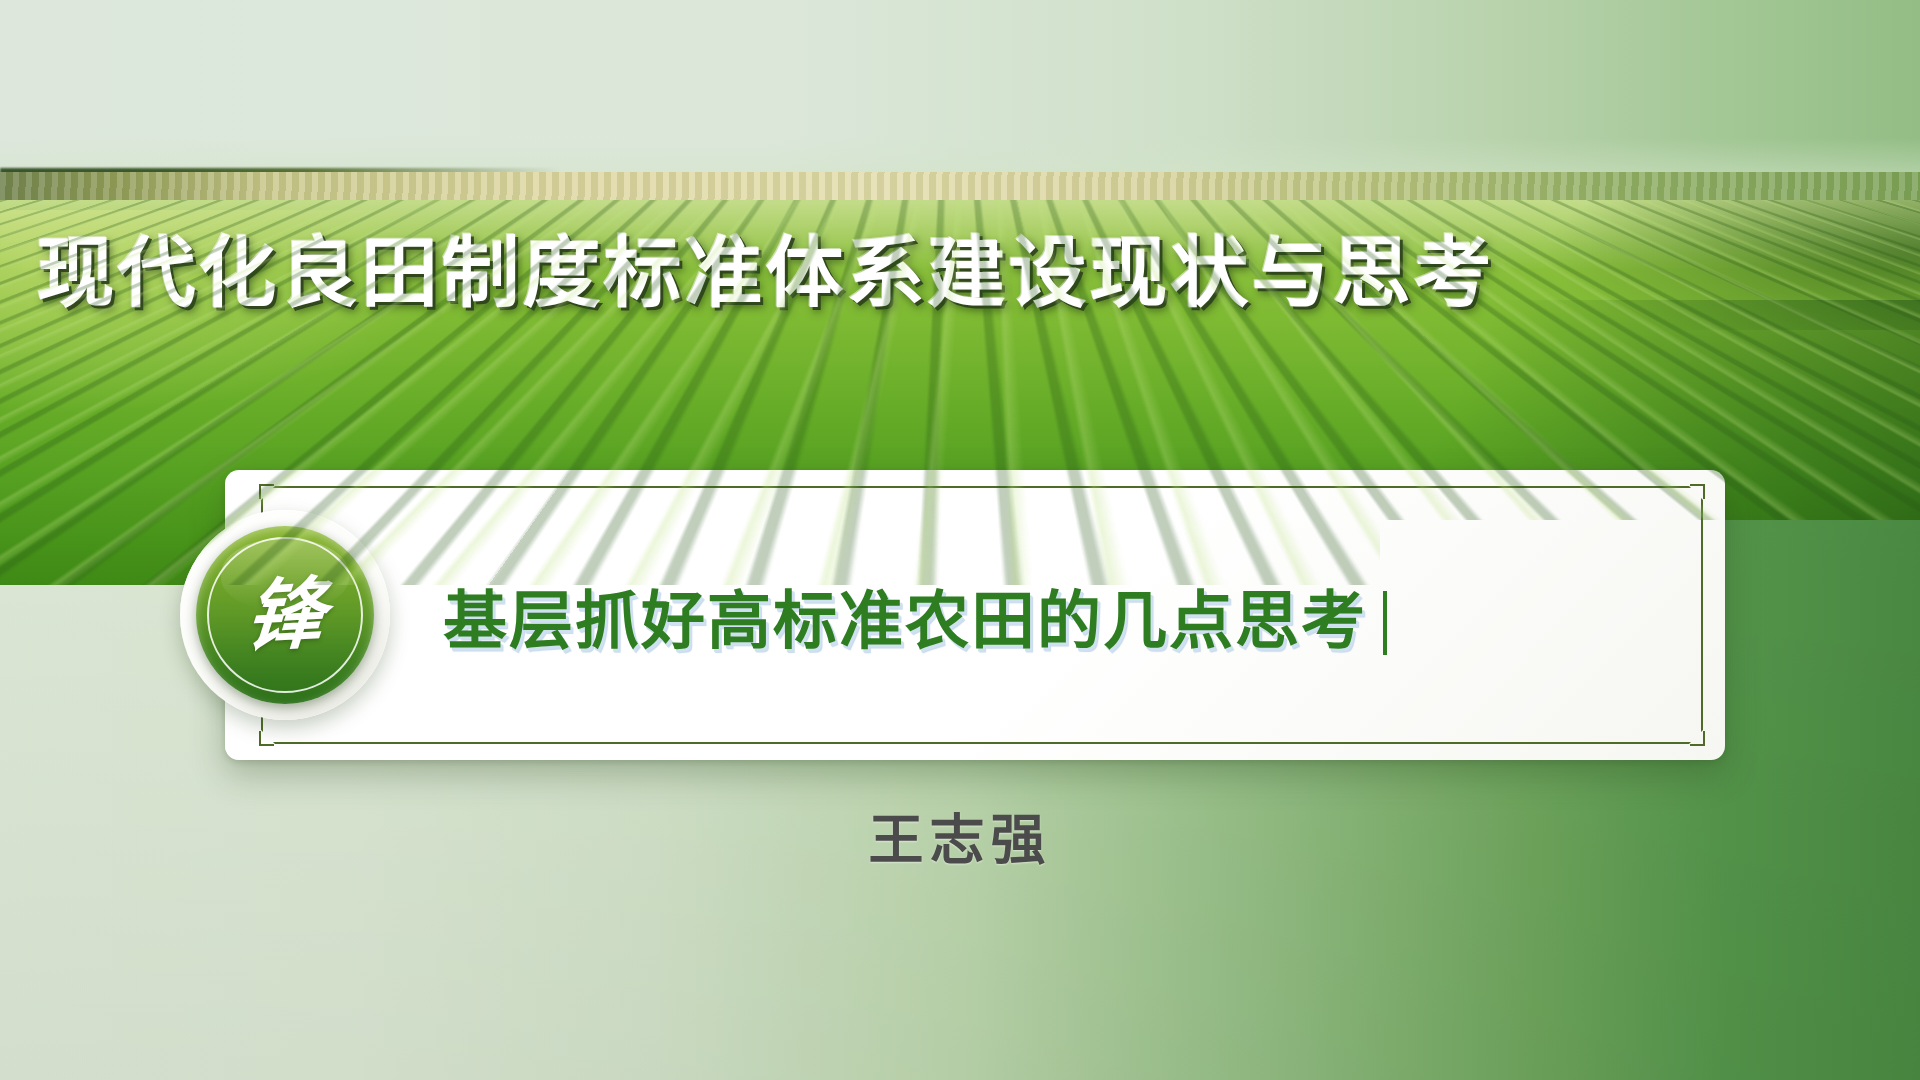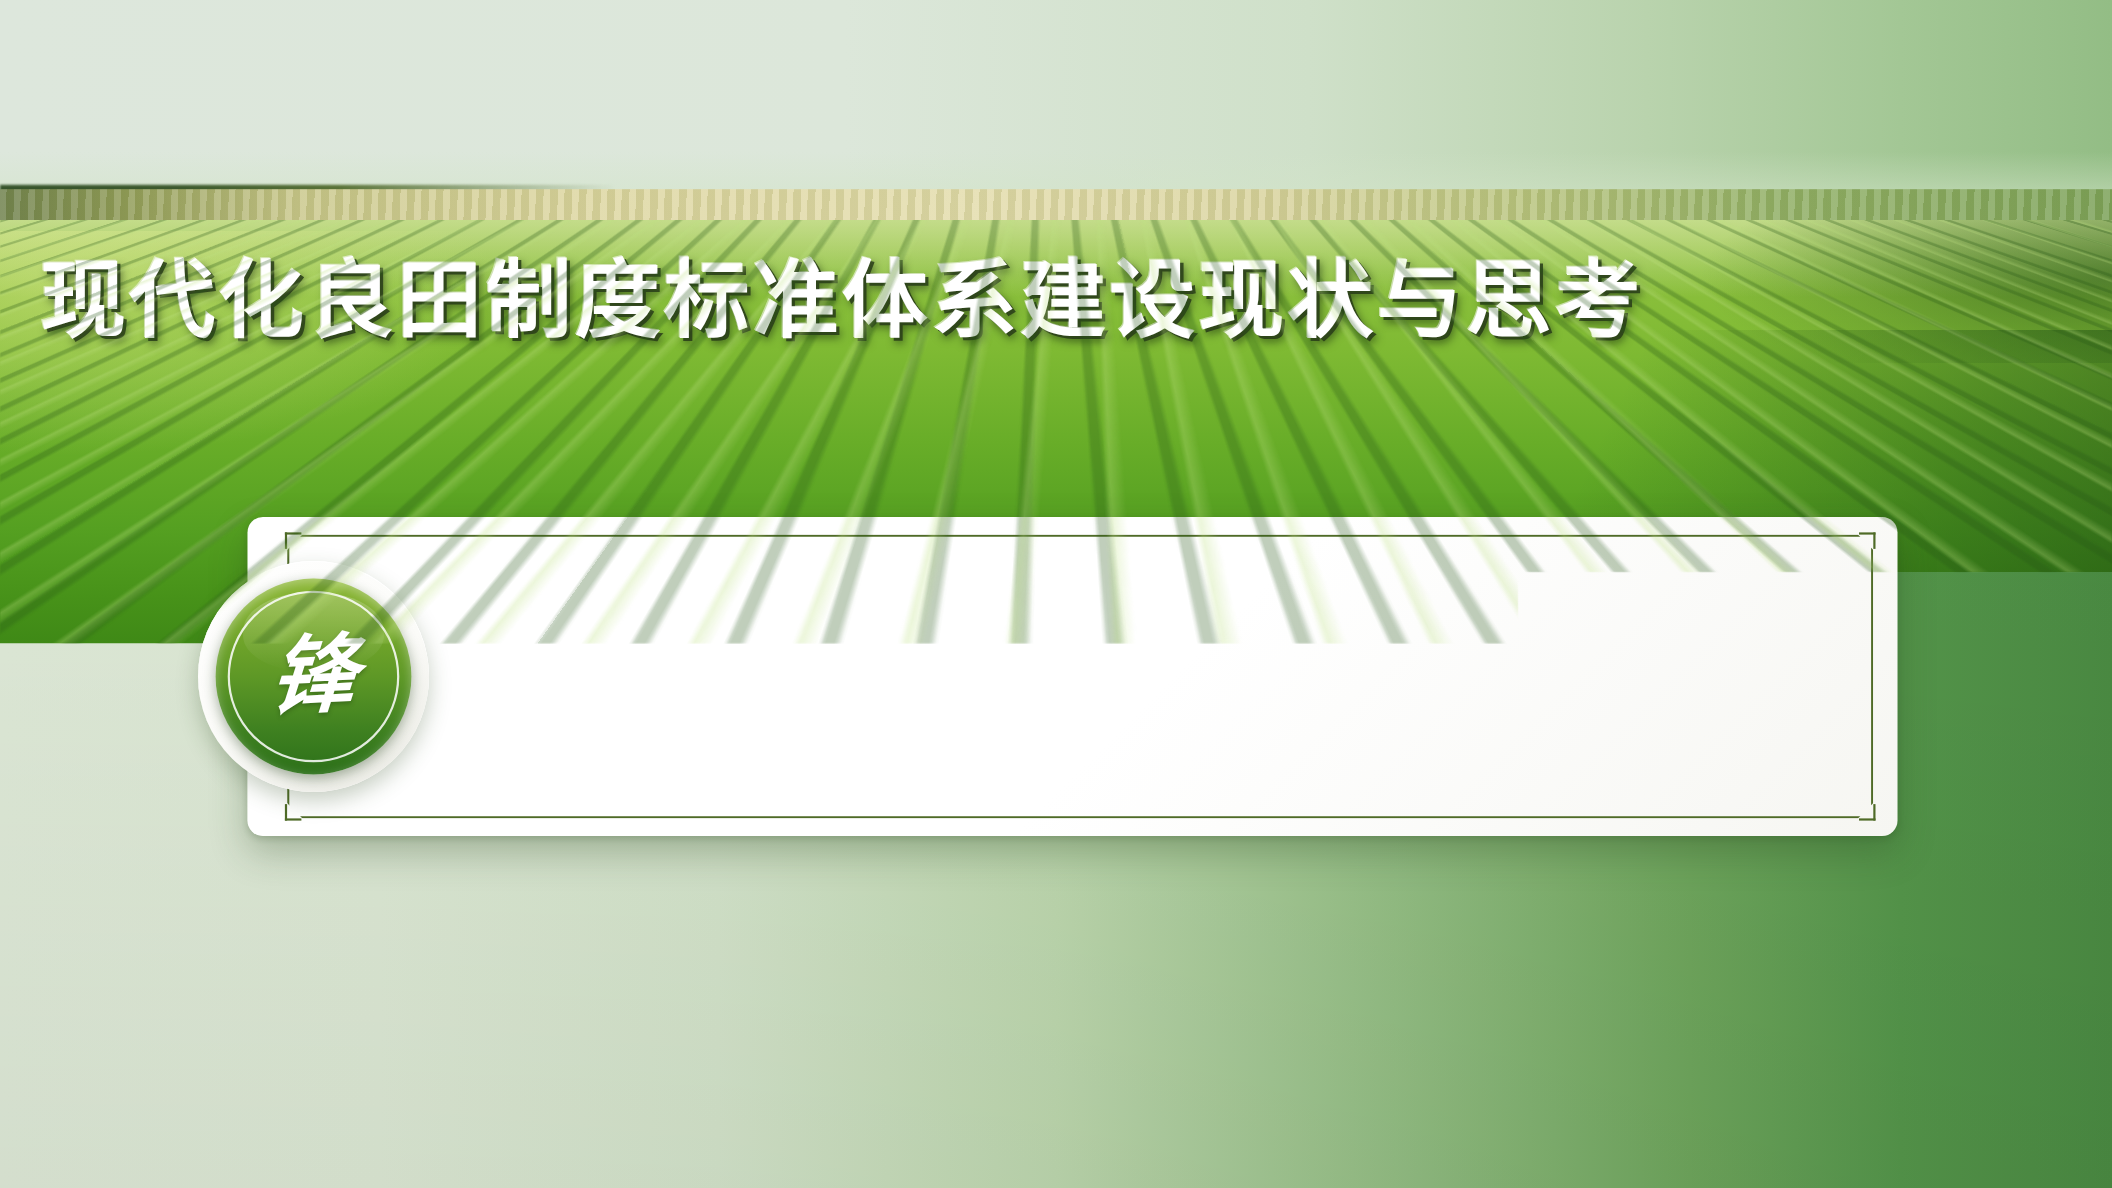--- a/index.html
+++ b/index.html
@@ -279,17 +279,21 @@
       <span class="bl"></span>
       <span class="br"></span>
     </div>
 
     <div class="badge-wrap">
       <div class="badge">
         <span class="badge-char">锋</span>
       </div>
     </div>
 
+    <div class="card-subtitle">
+      <span>基层抓好高标准农田的几点思考</span><span class="caret"></span>
+    </div>
   </div>
 
+  <div class="presenter">王志强</div>
 
 
 </div>
 
 </body></html>

